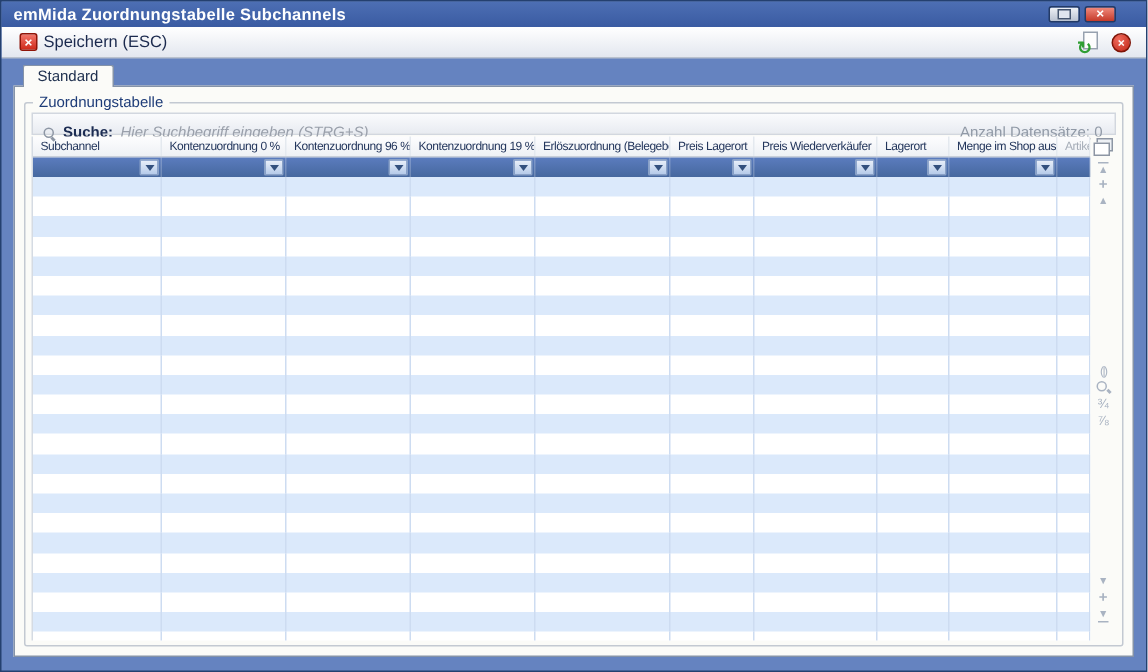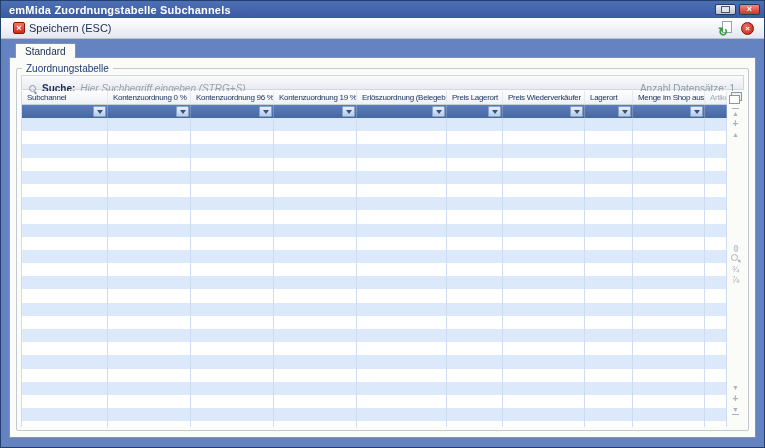--- a/index.html
+++ b/index.html
@@ -1,21 +1,21 @@
 <!DOCTYPE html>
 <html><head>
 <meta charset="utf-8">
 <style>
   * { margin:0; padding:0; box-sizing:border-box; font-family:"Liberation Sans", sans-serif; }
   body { background:#ffffff; }
   .window { width:765px; height:448px; border:1px solid #24406f; background:#6583c0;
             display:flex; flex-direction:column; box-shadow:0 3px 4px rgba(0,0,0,.25); overflow:hidden; }
   
   .titlebar { height:17px; background:linear-gradient(180deg,#4d6fb4,#3a5ba2); display:flex;
-              align-items:center; padding:0 4px 0 8px; flex:0 0 auto; }
+              align-items:center; padding:0 20px 0 8px; flex:0 0 auto; }
   .title-text { color:#ffffff; font-size:11px; font-weight:bold; flex:1; white-space:nowrap; letter-spacing:.2px; }
   .winbtn { width:21px; height:11px; border:1px solid #233a66; border-radius:2px; margin-left:3px;
             display:flex; align-items:center; justify-content:center; }
   .winbtn.max { background:linear-gradient(180deg,#eef1f6,#b9c2d1); }
   .winbtn.max::before { content:""; width:7px; height:5px; border:1px solid #44546e; background:#dfe5ee; }
   .winbtn.close { background:linear-gradient(180deg,#f08a7d,#c53a2a); color:#fff; font-size:9px; font-weight:bold; line-height:9px; }
   
   .toolbar { height:21px; background:linear-gradient(180deg,#ffffff,#e3e7ef); border-bottom:1px solid #b9c1cd;
              display:flex; align-items:center; padding:0 10px 0 8px; flex:0 0 auto; }
   .tbtn { display:flex; align-items:center; gap:4px; font-size:11px; color:#1b2a4e; padding:2px 6px 2px 4px; border-radius:2px; }
@@ -114,21 +114,21 @@
       <div class="tab">Standard</div>
     </div>
     <div class="tabpage">
       <div class="groupbox">
         <span class="groupbox-label">Zuordnungstabelle</span>
 
         <div class="search-bar">
           <span class="mag"></span>
           <span class="search-label">Suche:</span>
           <input class="search-input" placeholder="Hier Suchbegriff eingeben (STRG+S)" style="">
-          <span class="record-count">Anzahl Datensätze: 1</span>
+          <span class="record-count">Anzahl Datensätze: 0</span>
         </div>
 
         <div class="grid-body">
           <div class="grid-main">
             <div class="grid-header">
                 <div class="hcell" style="width: 86px;">Subchannel</div>
                 <div class="hcell" style="width: 83px;">Kontenzuordnung 0 %</div>
                 <div class="hcell" style="width: 83px;">Kontenzuordnung 96 %</div>
                 <div class="hcell" style="width: 83px;">Kontenzuordnung 19 %</div>
                 <div class="hcell" style="width: 90px;">Erlöszuordnung (Belegebene)</div>

